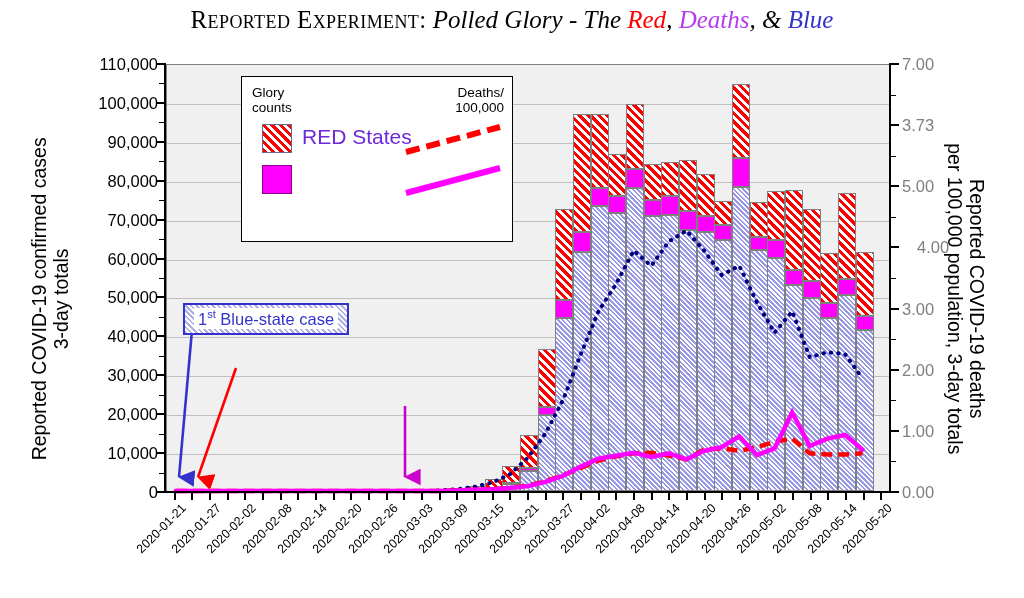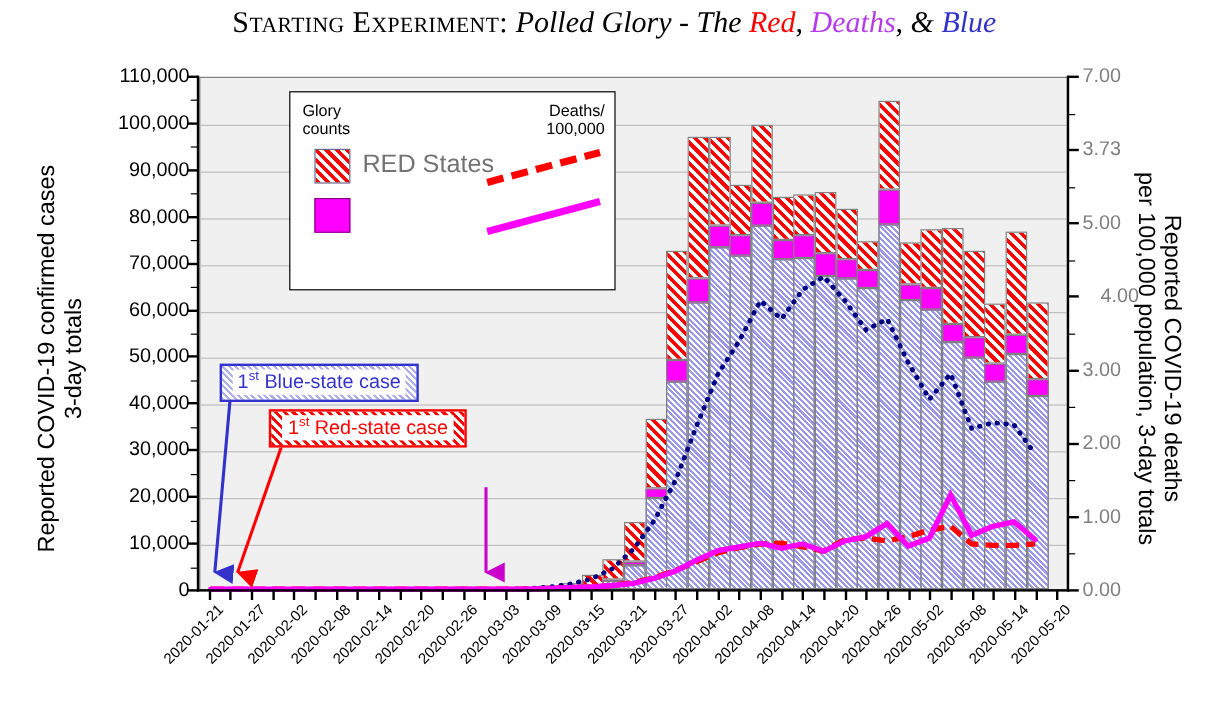--- a/index.html
+++ b/index.html
@@ -87,21 +87,21 @@
   .lg-swatch.blue{
     background-color:#9999E6;
     background-image:repeating-linear-gradient(45deg,#ffffff 0 1.6px,rgba(0,0,0,0) 1.6px 3.4px);
   }
   .lg-swatch.purple{background:#FF00FF;border-color:#8A008A;}
   .lg-swatch.red{
     background-color:#ffffff;
     background-image:repeating-linear-gradient(45deg,#FF0000 0 3px,#ffffff 3px 6px);
     border-color:#6A6A8E;
   }
-  .lg-text{position:absolute;left:60px;top:6px;font-size:21px;color:#737373;white-space:nowrap;}
+  .lg-text{position:absolute;left:60px;top:6px;font-size:21px;color:#6d28d9;white-space:nowrap;}
   .lg-line{position:absolute;left:160px;top:0;width:104px;height:40px;}
 
   
   .callout{position:absolute;box-sizing:border-box;
            font-size:16.5px;white-space:nowrap;padding:3px 9px 4px 9px;}
   #callout-blue{
     left:183px;top:303px;color:#3333CC;border:2px solid #3333CC;
     background-color:#ffffff;
     background-image:repeating-linear-gradient(45deg,#B0B0E8 0 1.8px,#ffffff 1.8px 3.8px);
   }
@@ -118,21 +118,21 @@
   #callout-blue .inner{background:#fff;padding:0 4px;}
   .callout sup{font-size:11px;vertical-align:super;}
   #arrows{position:absolute;left:0;top:0;width:1024px;height:598px;overflow:visible;pointer-events:none;}
 </style>
 </head>
 <body>
 
 <div id="root">
 
   <div id="chart-title">
-    <span class="smallcaps">Starting Experiment:</span>
+    <span class="smallcaps">Reported Experiment:</span>
     <span class="ital">Polled Glory - The </span><span class="red">Red</span><span class="ital">, </span><span class="purple">Deaths</span><span class="ital">, &amp; </span><span class="blue">Blue</span>
   </div>
 
   <div id="plot">
     <div id="gridlines">
         <div class="gridline" style="top: 389.091px;"></div>
         <div class="gridline" style="top: 350.182px;"></div>
         <div class="gridline" style="top: 311.273px;"></div>
         <div class="gridline" style="top: 272.364px;"></div>
         <div class="gridline" style="top: 233.455px;"></div>
@@ -467,17 +467,14 @@
       </marker>
     </defs>
     <line x1="192" y1="330" x2="179" y2="477" stroke="#3333CC" stroke-width="2.6" marker-end="url(#ah-blue)"></line>
     <line x1="236" y1="368" x2="198" y2="477" stroke="#FF0000" stroke-width="2.6" marker-end="url(#ah-red)"></line>
     <line x1="405" y1="406" x2="405" y2="477" stroke="#CC00CC" stroke-width="2.6" marker-end="url(#ah-purple)"></line>
   </svg>
 
   <div class="callout" id="callout-blue">
     <span class="inner"><span>1</span><sup>st</sup><span> Blue-state case</span></span>
   </div>
-  <div class="callout" id="callout-red">
-    <span class="inner"><span>1</span><sup>st</sup><span> Red-state case</span></span>
-  </div>
 
 </div>
 
 </body></html>

